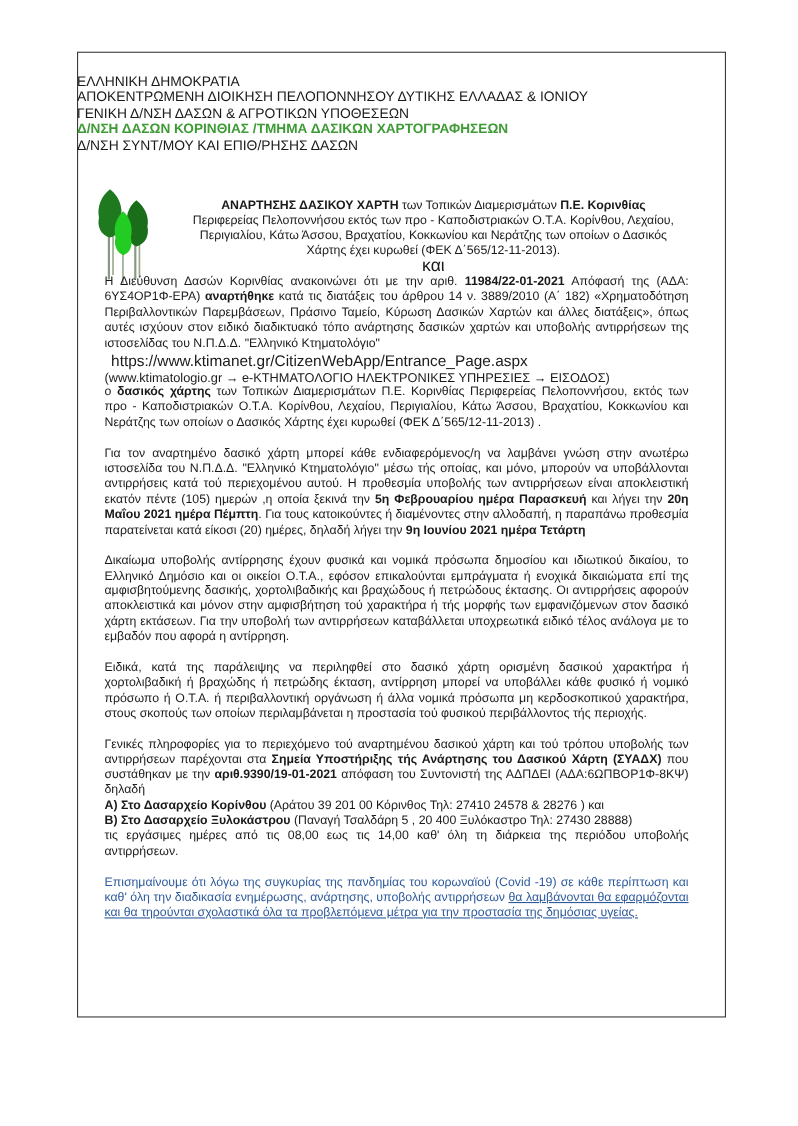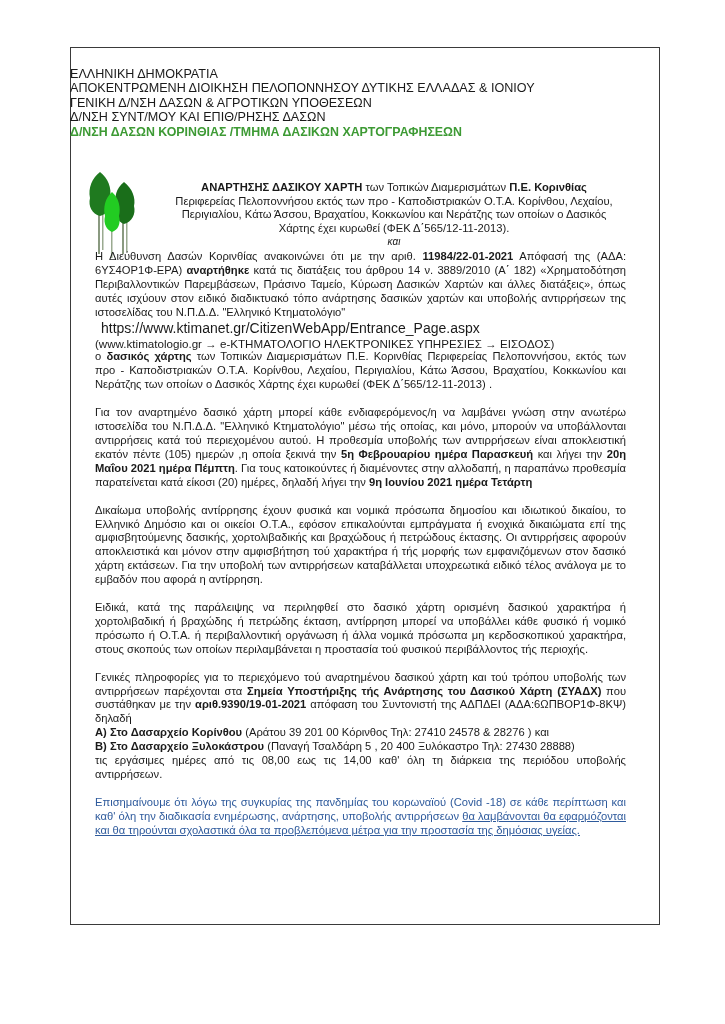--- a/index.html
+++ b/index.html
@@ -8,43 +8,43 @@
   .frame { position: absolute; left: 70px; top: 47px; width: 590px; height: 878px;
            border: 1.5px solid #3a3a3a; box-sizing: border-box; }
   .header { position: absolute; left: 70px; top: 67px; width: 590px; 
             font-size: 12.6px; line-height: 14.4px; letter-spacing: 0; }
   .header .line { white-space: nowrap; }
   .header .green { color: #3d9a34; font-weight: bold; font-size: 12.4px; }
   .logo { position: absolute; left: 86px; top: 170px; width: 56px; height: 88px; }
   .announce { position: absolute; left: 140px; top: 181px; width: 508px; text-align: center;
               font-size: 11.2px; line-height: 13.6px; }
   .announce .title { font-size: 11.4px; }
-  .announce .kai { font-size: 10px; line-height: 13px; font-style: italic; }
+  .announce .kai { font-size: 16px; line-height: 13px; }
   .announce .bold { font-weight: bold; }
   .body { position: absolute; left: 95px; top: 250px; width: 531px;
           font-size: 11.2px; line-height: 13.9px; text-align: justify; }
   .body p { margin: 0 0 14px 0; }
   .body .url { font-weight: normal; font-size: 14px; line-height: 17px; text-align: left;
                margin-left: 6px; white-space: nowrap; }
   .b { font-weight: bold; }
   .blue { color: #2e5a9c; }
   .u { text-decoration: underline; }
   .nowrap { white-space: nowrap; }
 </style>
 </head>
 <body>
 
 <div class="frame"></div>
 
 <div class="header">
   <div class="line">ΕΛΛΗΝΙΚΗ ΔΗΜΟΚΡΑΤΙΑ</div>
   <div class="line">ΑΠΟΚΕΝΤΡΩΜΕΝΗ ΔΙΟΙΚΗΣΗ ΠΕΛΟΠΟΝΝΗΣΟΥ ΔΥΤΙΚΗΣ ΕΛΛΑΔΑΣ &amp; ΙΟΝΙΟΥ</div>
   <div class="line">ΓΕΝΙΚΗ Δ/ΝΣΗ ΔΑΣΩΝ &amp; ΑΓΡΟΤΙΚΩΝ ΥΠΟΘΕΣΕΩΝ</div>
+  <div class="line green">Δ/ΝΣΗ ΔΑΣΩΝ ΚΟΡΙΝΘΙΑΣ /ΤΜΗΜΑ ΔΑΣΙΚΩΝ ΧΑΡΤΟΓΡΑΦΗΣΕΩΝ</div>
   <div class="line">Δ/ΝΣΗ ΣΥΝΤ/ΜΟΥ ΚΑΙ ΕΠΙΘ/ΡΗΣΗΣ ΔΑΣΩΝ</div>
-  <div class="line green">Δ/ΝΣΗ ΔΑΣΩΝ ΚΟΡΙΝΘΙΑΣ /ΤΜΗΜΑ ΔΑΣΙΚΩΝ ΧΑΡΤΟΓΡΑΦΗΣΕΩΝ</div>
 </div>
 
 <svg class="logo" viewBox="0 0 56 88">
 
   <rect x="12" y="40" width="2" height="44" fill="#8a9a80"></rect>
   <rect x="16" y="40" width="1.5" height="40" fill="#9aaa90"></rect>
   <rect x="36" y="44" width="2" height="40" fill="#8a9a80"></rect>
   <rect x="40" y="46" width="1.5" height="36" fill="#9aaa90"></rect>
   <rect x="25" y="52" width="1.5" height="36" fill="#9aaa90"></rect>
 
@@ -70,14 +70,14 @@
   <p><span>ο </span><span class="b">δασικός   χάρτης</span><span> των Τοπικών Διαμερισμάτων Π.Ε. Κορινθίας Περιφερείας Πελοποννήσου, εκτός των προ - Καποδιστριακών Ο.Τ.Α. Κορίνθου, Λεχαίου, Περιγιαλίου, Κάτω Άσσου, Βραχατίου, Κοκκωνίου και Νεράτζης των οποίων ο Δασικός Χάρτης έχει κυρωθεί (ΦΕΚ Δ΄565/12-11-2013) .</span></p>
 
   <p><span>Για τον αναρτημένο δασικό χάρτη μπορεί κάθε ενδιαφερόμενος/η να λαμβάνει γνώση  στην ανωτέρω ιστοσελίδα του  Ν.Π.Δ.Δ. "Ελληνικό Κτηματολόγιο" μέσω τής οποίας, και μόνο, μπορούν να υποβάλλονται αντιρρήσεις κατά τού περιεχομένου  αυτού. Η προθεσμία υποβολής των αντιρρήσεων είναι αποκλειστική εκατόν πέντε (105) ημερών ,η οποία ξεκινά την </span><span class="b">5η Φεβρουαρίου ημέρα Παρασκευή</span><span> και λήγει την </span><span class="b">20η Μαΐου 2021 ημέρα Πέμπτη</span><span>. Για τους κατοικούντες ή διαμένοντες στην  αλλοδαπή, η παραπάνω προθεσμία παρατείνεται κατά είκοσι (20) ημέρες, δηλαδή  λήγει  την </span><span class="b">9η Ιουνίου 2021 ημέρα Τετάρτη</span></p>
 
   <p>Δικαίωμα υποβολής αντίρρησης έχουν φυσικά και νομικά πρόσωπα δημοσίου και ιδιωτικού δικαίου, το Ελληνικό Δημόσιο και οι οικείοι Ο.Τ.Α., εφόσον επικαλούνται εμπράγματα ή ενοχικά δικαιώματα επί της αμφισβητούμενης δασικής, χορτολιβαδικής και βραχώδους ή πετρώδους έκτασης. Οι αντιρρήσεις αφορούν αποκλειστικά και μόνον στην αμφισβήτηση τού χαρακτήρα ή  τής μορφής των εμφανιζόμενων στον δασικό χάρτη εκτάσεων. Για την υποβολή των  αντιρρήσεων καταβάλλεται υποχρεωτικά ειδικό τέλος ανάλογα με το  εμβαδόν  που αφορά η αντίρρηση.</p>
 
   <p>Ειδικά, κατά της παράλειψης να περιληφθεί στο δασικό χάρτη ορισμένη δασικού χαρακτήρα ή χορτολιβαδική ή βραχώδης ή πετρώδης έκταση, αντίρρηση μπορεί να υποβάλλει κάθε φυσικό ή νομικό πρόσωπο ή Ο.Τ.Α. ή περιβαλλοντική οργάνωση ή άλλα νομικά πρόσωπα μη κερδοσκοπικού χαρακτήρα, στους σκοπούς των οποίων περιλαμβάνεται η προστασία τού φυσικού περιβάλλοντος τής περιοχής.</p>
 
   <p><span>Γενικές πληροφορίες για το περιεχόμενο τού αναρτημένου δασικού χάρτη και τού τρόπου υποβολής των αντιρρήσεων  παρέχονται στα </span><span class="b">Σημεία  Υποστήριξης τής Ανάρτησης του Δασικού Χάρτη (ΣΥΑΔΧ)</span><span> που συστάθηκαν με την </span><span class="b">αριθ.9390/19-01-2021</span><span> απόφαση του Συντονιστή της ΑΔΠΔΕΙ (ΑΔΑ:6ΩΠΒΟΡ1Φ-8ΚΨ) δηλαδή</span><br><span class="b">Α) Στο  Δασαρχείο Κορίνθου</span><span> (Αράτου 39  201 00 Κόρινθος Τηλ: 27410 24578 &amp; 28276 ) και</span><br><span class="b">Β) Στο  Δασαρχείο Ξυλοκάστρου</span><span>  (Παναγή Τσαλδάρη 5 , 20 400 Ξυλόκαστρο Τηλ: 27430 28888)</span><br><span>τις εργάσιμες ημέρες από τις 08,00 εως τις 14,00 καθ' όλη τη διάρκεια της περιόδου υποβολής αντιρρήσεων.</span></p>
 
-  <p class="blue"><span>Επισημαίνουμε ότι λόγω της συγκυρίας της πανδημίας του κορωναϊού (Covid -18) σε κάθε περίπτωση και καθ' όλη την διαδικασία ενημέρωσης, ανάρτησης, υποβολής αντιρρήσεων </span><span class="u">θα λαμβάνονται θα εφαρμόζονται και θα τηρούνται σχολαστικά όλα τα προβλεπόμενα μέτρα για την προστασία της δημόσιας υγείας.</span></p>
+  <p class="blue"><span>Επισημαίνουμε ότι λόγω της συγκυρίας της πανδημίας του κορωναϊού (Covid -19) σε κάθε περίπτωση και καθ' όλη την διαδικασία ενημέρωσης, ανάρτησης, υποβολής αντιρρήσεων </span><span class="u">θα λαμβάνονται θα εφαρμόζονται και θα τηρούνται σχολαστικά όλα τα προβλεπόμενα μέτρα για την προστασία της δημόσιας υγείας.</span></p>
 </div>
 
 </body></html>

